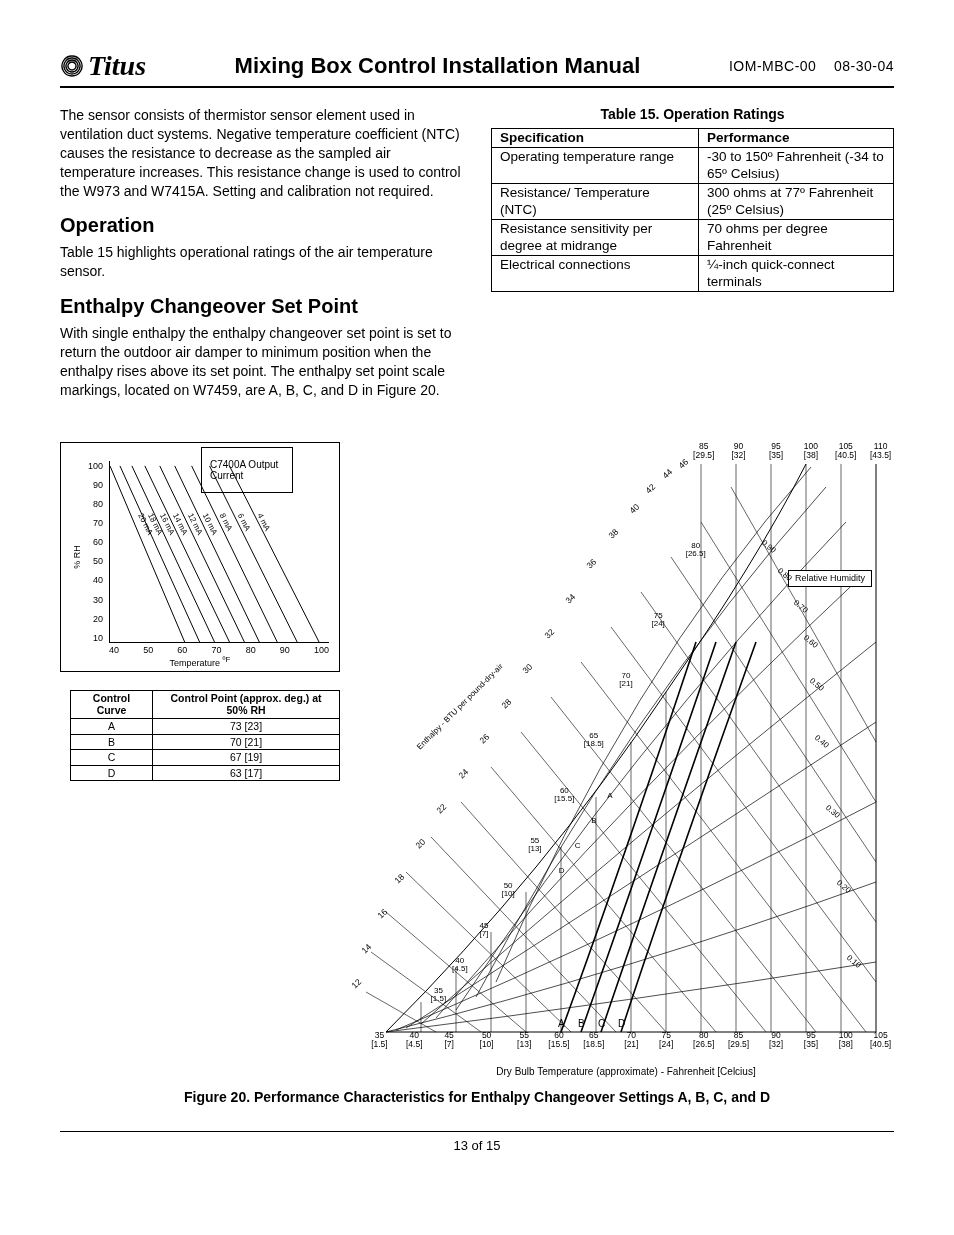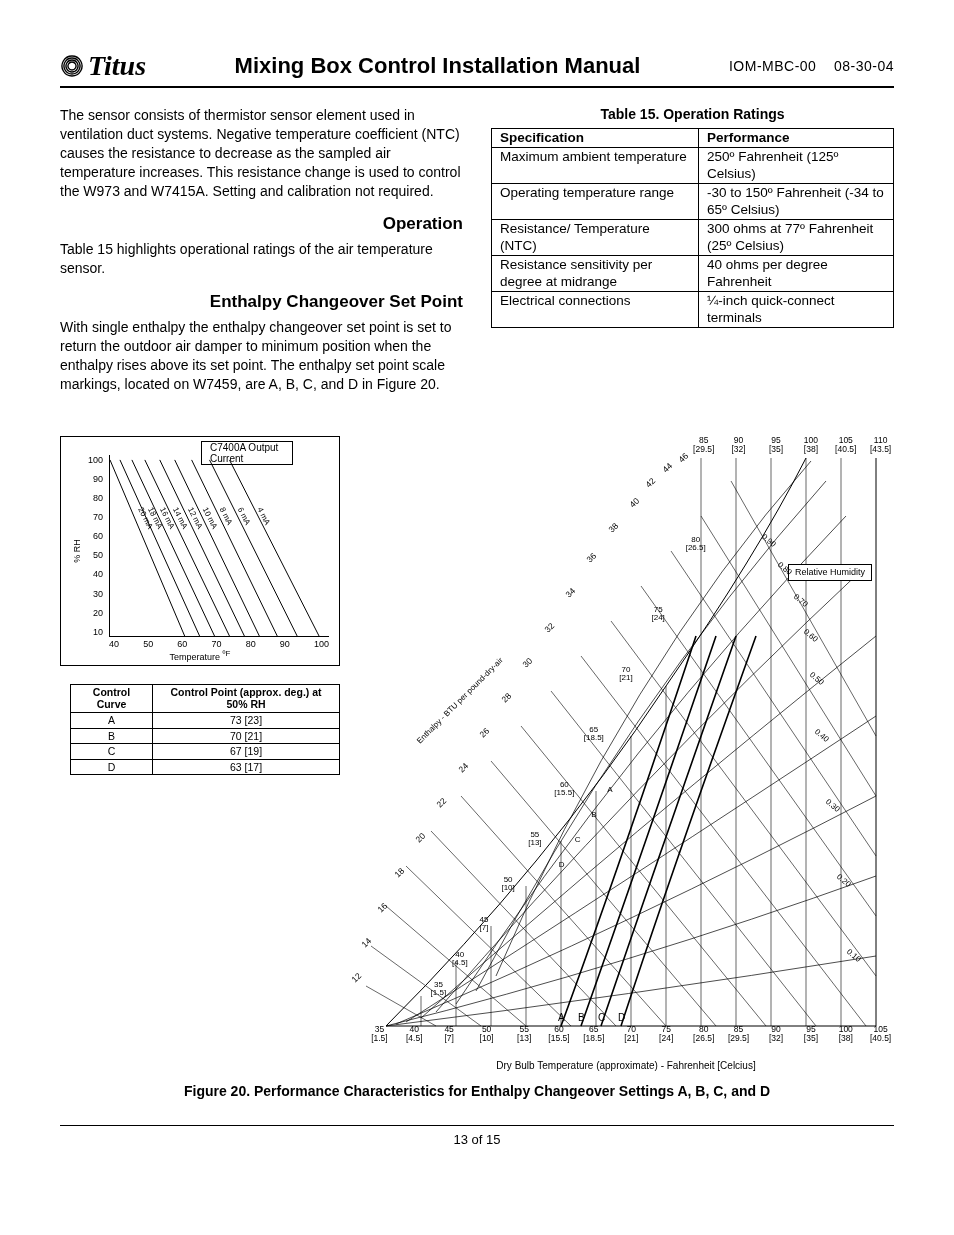--- a/index.html
+++ b/index.html
@@ -37,21 +37,21 @@
     text-align: center;
   }
   .doc-meta { font-size: 14px; letter-spacing: 0.5px; }
   .two-col {
     display: flex;
     gap: 28px;
     margin-bottom: 28px;
   }
   .col { flex: 1; }
   .body-text { font-size: 14px; line-height: 1.35; margin-bottom: 14px; }
-  .h3 { font-size: 17px; font-weight: bold; margin: 10px 0 6px 0; text-align: right; }
+  .h3 { font-size: 20px; font-weight: bold; margin: 10px 0 6px 0; }
   .table-caption { font-weight: bold; text-align: center; font-size: 14px; margin-bottom: 6px; }
   table.data-table {
     border-collapse: collapse;
     width: 100%;
     font-size: 13.5px;
   }
   table.data-table th, table.data-table td {
     border: 1px solid #000;
     padding: 0 8px;
     text-align: left;
@@ -78,21 +78,21 @@
     position: relative;
     margin-bottom: 18px;
   }
   .mini-chart-title {
     position: absolute;
     top: 4px;
     left: 50%;
     transform: translateX(-50%);
     font-size: 10px;
     border: 1px solid #000;
-    padding: 0 8px;
+    padding: 11px 8px;
     background: #fff;
     margin-left: 47px;
   }
   .mini-y-axis {
     position: absolute;
     left: 4px;
     top: 50%;
     transform: translateY(-50%) rotate(-90deg);
     font-size: 9px;
   }
@@ -230,34 +230,30 @@
   </div>
   <div class="col">
     <div class="table-caption">Table 15. Operation Ratings</div>
     <table class="data-table">
       <tbody>
           <tr>
         <th>Specification</th>
         <th>Performance</th>
       </tr>
       <tr>
-            <td>Maximum ambient temperature</td>
-            <td>250º Fahrenheit (125º Celsius)</td>
-          </tr>
-      <tr>
             <td>Operating temperature range</td>
             <td>-30 to 150º Fahrenheit (-34 to 65º Celsius)</td>
           </tr>
       <tr>
             <td>Resistance/ Temperature (NTC)</td>
             <td>300 ohms at 77º Fahrenheit (25º Celsius)</td>
           </tr>
       <tr>
             <td>Resistance sensitivity per degree at midrange</td>
-            <td>40 ohms per degree Fahrenheit</td>
+            <td>70 ohms per degree Fahrenheit</td>
           </tr>
       <tr>
             <td>Electrical connections</td>
             <td>¼-inch quick-connect terminals</td>
           </tr>
     </tbody>
       </table>
   </div>
 </div>
 

